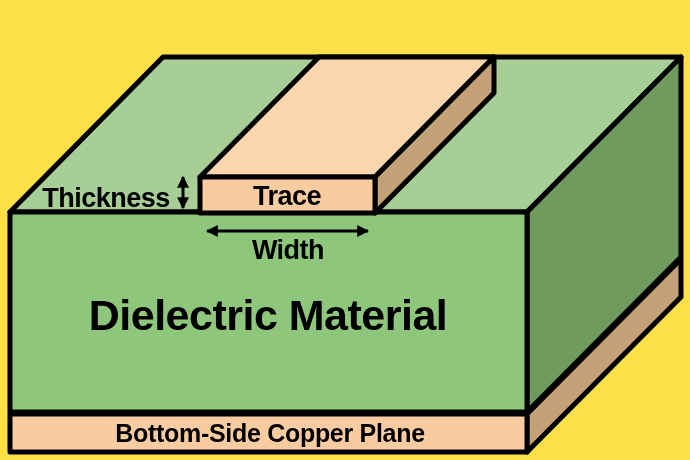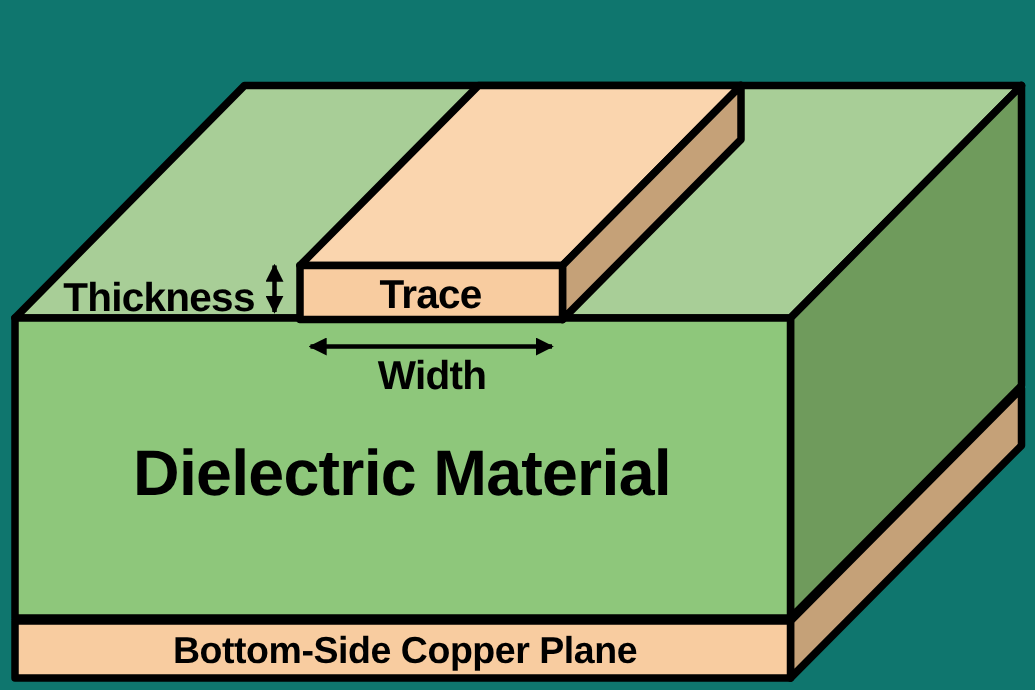--- a/index.html
+++ b/index.html
@@ -7,21 +7,21 @@
     padding: 0;
     width: 690px;
     height: 460px;
     background: #ffffff;
     overflow: hidden;
   }
   .canvas {
     position: relative;
     width: 690px;
     height: 460px;
-    background: #0f766e;
+    background: #fde047;
     text-decoration: underline;
   }
   svg { display: block; }
   .face {
     stroke: #000000;
     stroke-width: 5;
     stroke-linejoin: round;
   }
   .dim-line {
     stroke: #000000;

